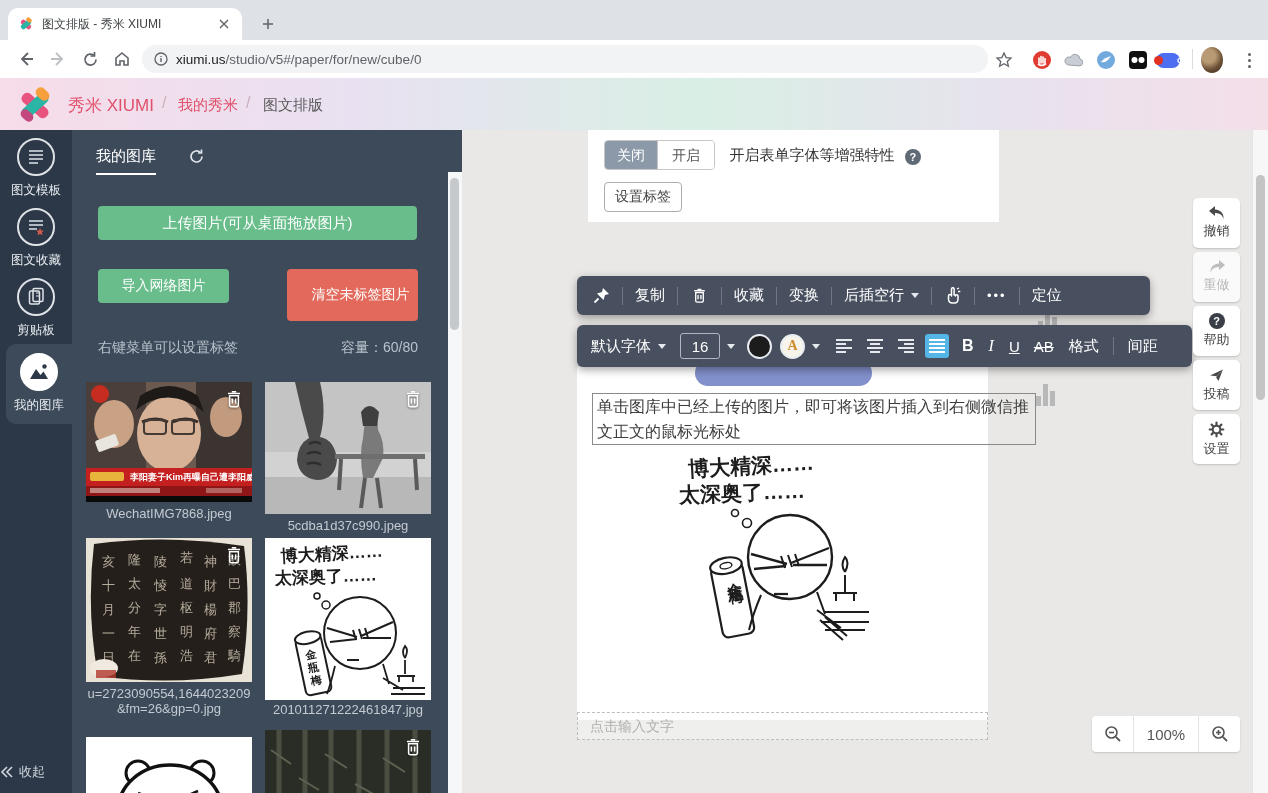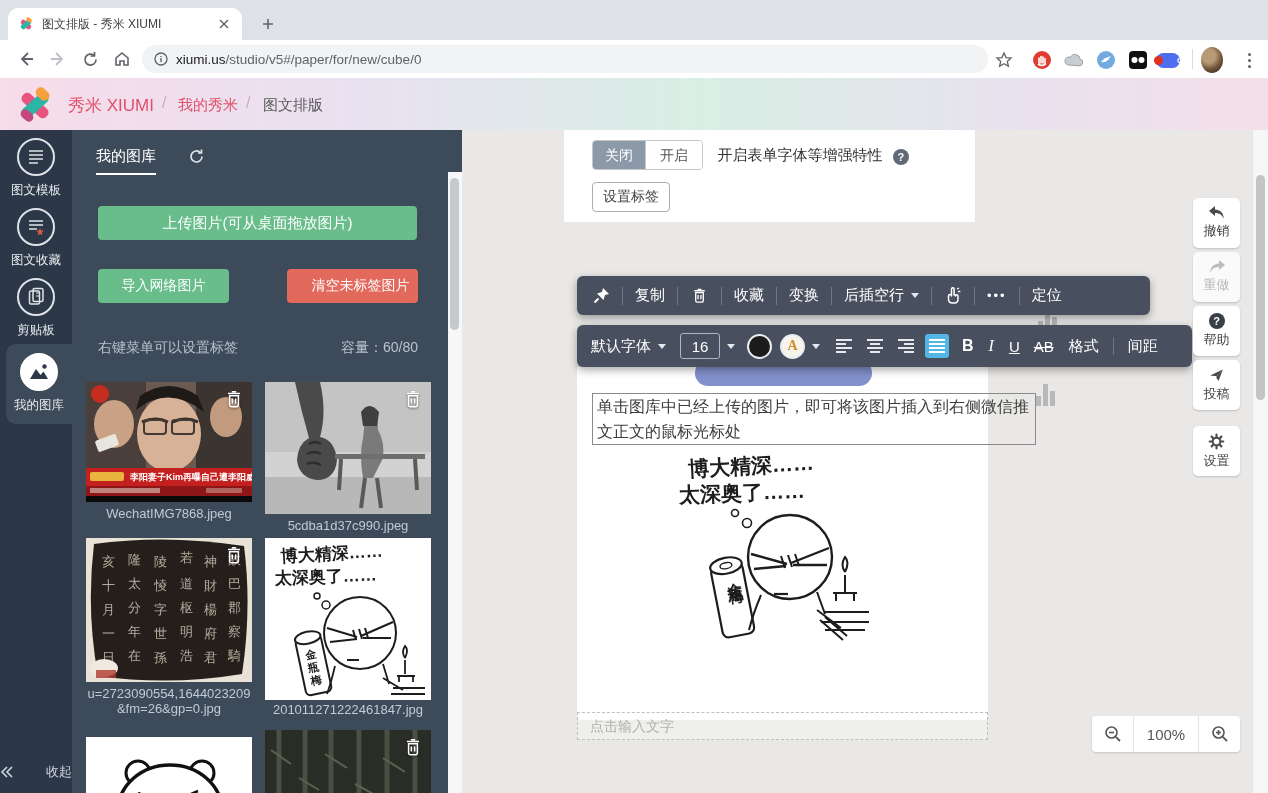--- a/index.html
+++ b/index.html
@@ -50,50 +50,50 @@
     font-weight:bold; font-style:italic; padding:2px 9px; border-radius:10px; }
 
   
   #side-rail { position:absolute; left:0; top:130px; width:72px; height:663px; background:#2c3848; }
   .rail-item { position:absolute; left:0; width:72px; text-align:center; color:#e6eaee; font-size:12.5px; }
   .rail-item .cir { width:38px; height:38px; margin:0 auto 6px; border-radius:50%; border:2px solid #dfe3e8;
     display:flex; align-items:center; justify-content:center; position:relative; }
   .rail-item.active { left:6px; width:66px; background:#3d4a5a; border-radius:10px 0 0 10px; padding:9px 0 10px; }
   .rail-item.active .cir { background:#fff; border-color:#fff; }
   .rail-collapse { position:absolute; left:0; bottom:12px; width:72px; color:#cfd6dd; font-size:13px;
-    display:flex; align-items:center; justify-content:space-between; gap:5px; }
+    display:flex; align-items:center; justify-content:flex-start; gap:5px; }
 
   
   #library-panel { position:absolute; left:72px; top:130px; width:390px; height:663px; background:#3d4a5a; overflow:hidden; }
   .lib-tab { position:absolute; left:24px; top:17px; color:#fff; font-size:15px; padding-bottom:7px;
     border-bottom:2px solid #fff; }
   .lib-refresh { position:absolute; left:116px; top:18px; }
   .btn-upload { position:absolute; left:26px; top:76px; width:319px; height:34px; background:#68bd8b; border:none;
     border-radius:4px; color:#fff; font-size:15px; }
   .btn-import { position:absolute; left:26px; top:139px; width:131px; height:34px; background:#68bd8b; border:none;
     border-radius:4px; color:#fff; font-size:14px; }
-  .btn-clear { position:absolute; left:215px; top:139px; width:131px; height:34px; background:#e2695b; border:none;
+  .btn-clear { position:absolute; left:215px; top:139px; width:131px; height:52px; background:#e2695b; border:none;
     border-radius:4px; color:#fff; font-size:14px;padding-left:16px; }
   .lib-hint { position:absolute; left:26px; top:209px; color:#b9c2cc; font-size:14px; }
   .lib-cap { position:absolute; right:44px; top:209px; color:#b9c2cc; font-size:14px; }
   .thumb { position:absolute; overflow:hidden; background:#222; }
   .thumb svg { display:block; }
   .thumb .trash-btn { position:absolute; top:5px; right:7px; width:22px; height:24px;
     filter:drop-shadow(0 1px 1px rgba(0,0,0,.5)); }
   .thumb-cap { position:absolute; width:166px; text-align:center; color:#c3cad2; font-size:13px;
     line-height:15px; word-break:break-all; }
   .lib-scroll-track { position:absolute; right:0; top:42px; width:14px; height:621px; background:#f6f7f8; }
   .lib-scroll-thumb { position:absolute; left:2px; top:6px; width:9px; height:152px; background:#c6c9cc; border-radius:5px; }
 
   
   #workspace { position:absolute; left:462px; top:130px; width:806px; height:663px; background:#e9e8e6; overflow:hidden; }
   .ws-scroll { position:absolute; right:0; top:0; width:16px; height:663px; background:#f7f7f7; border-left:1px solid #e4e4e4; }
   .ws-scroll i { position:absolute; left:3px; top:45px; width:9px; height:225px; background:#c4c4c4; border-radius:5px; display:block; }
 
-  .top-card { position:absolute; left:102px; top:0; width:411px; height:92px; background:#fff; padding:10px 28px; }
+  .top-card { position:absolute; left:126px; top:0; width:411px; height:92px; background:#fff; padding:10px 16px; }
   .seg { display:inline-flex; border:1px solid #c6c6c6; border-radius:4px; overflow:hidden; height:30px; vertical-align:middle; }
   .seg .off { background:#8b99a8; color:#fff; font-size:14px; padding:6px 12px; }
   .seg .on { background:#fff; color:#555; font-size:14px; padding:6px 14px; border-left:1px solid #c6c6c6; }
   .seg-label { font-size:15px; color:#333; margin-left:10px; vertical-align:middle; }
   .q-ic { display:inline-flex; width:16px; height:16px; background:#5f6a76; color:#fff; border-radius:50%;
     font-size:11px; font-weight:bold; align-items:center; justify-content:center; margin-left:6px; vertical-align:-2px; }
   .btn-settag { margin-top:12px; background:#fff; border:1px solid #adadad; border-radius:4px;
     font-size:14px; color:#444; padding:5px 10px; display:inline-block; }
 
   .main-canvas { position:absolute; left:115px; top:237px; width:411px; height:353px; background:#fff; }
@@ -680,21 +680,21 @@
       <span style="width:16px;height:16px;border-radius:50%;background:#3a3f47;color:#fff;font-size:11px;font-weight:bold;display:flex;align-items:center;justify-content:center;">?</span>
       <span>帮助</span>
     </div>
     <div class="ract" style="top:230px;">
       <svg width="17" height="16" viewBox="0 0 20 20">
           <path d="M2 10.5 L18 3 L10.5 11.5 Z" fill="#4a4a4a"></path>
           <path d="M10.5 11.5 L18 3 L12.5 17.5 L9.5 12.8 Z" fill="#4a4a4a"></path>
         </svg>
       <span>投稿</span>
     </div>
-    <div class="ract" style="top:296px;">
+    <div class="ract" style="top:284px;">
       <svg width="17" height="17" viewBox="0 0 20 20">
         <g stroke="#4a4a4a" stroke-width="2.6" stroke-linecap="round">
             <path d="M10 2 V4 M10 16 V18 M2 10 H4 M16 10 H18 M4.3 4.3 L5.8 5.8 M14.2 14.2 L15.7 15.7 M15.7 4.3 L14.2 5.8 M5.8 14.2 L4.3 15.7"></path>
           </g>
         <circle cx="10" cy="10" r="4.5" fill="none" stroke="#4a4a4a" stroke-width="2.4"></circle>
       </svg>
       <span>设置</span>
     </div>
 
     <div class="zoombar">

